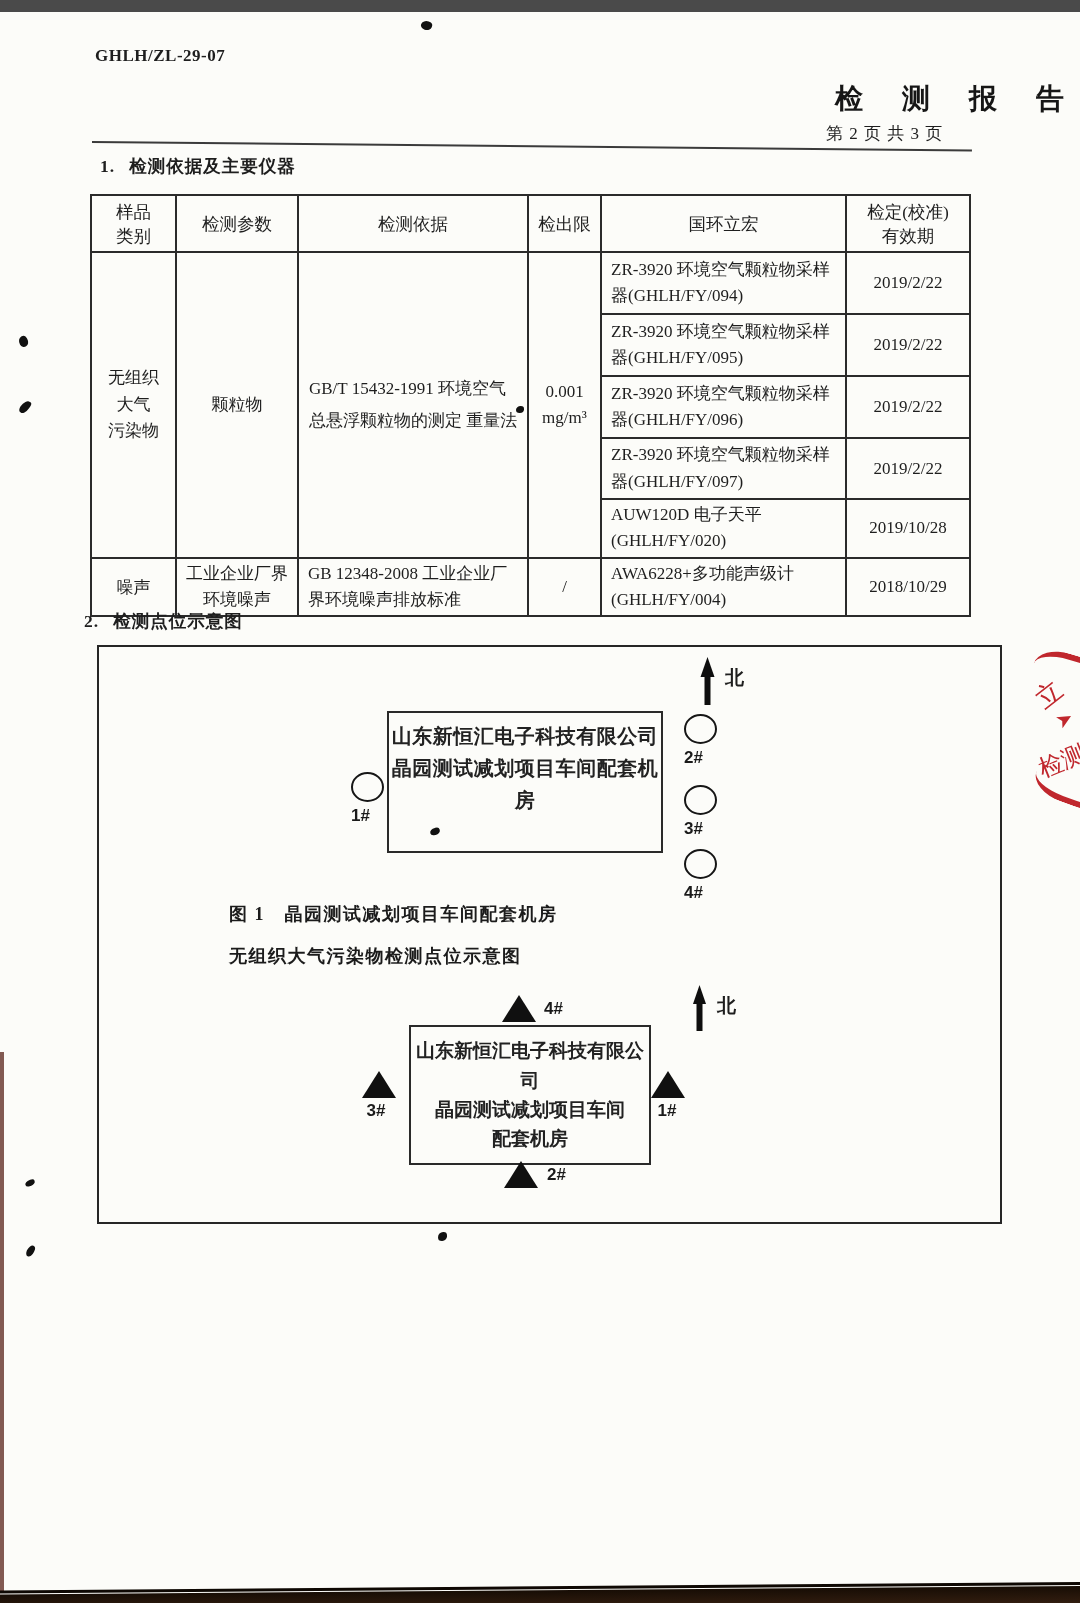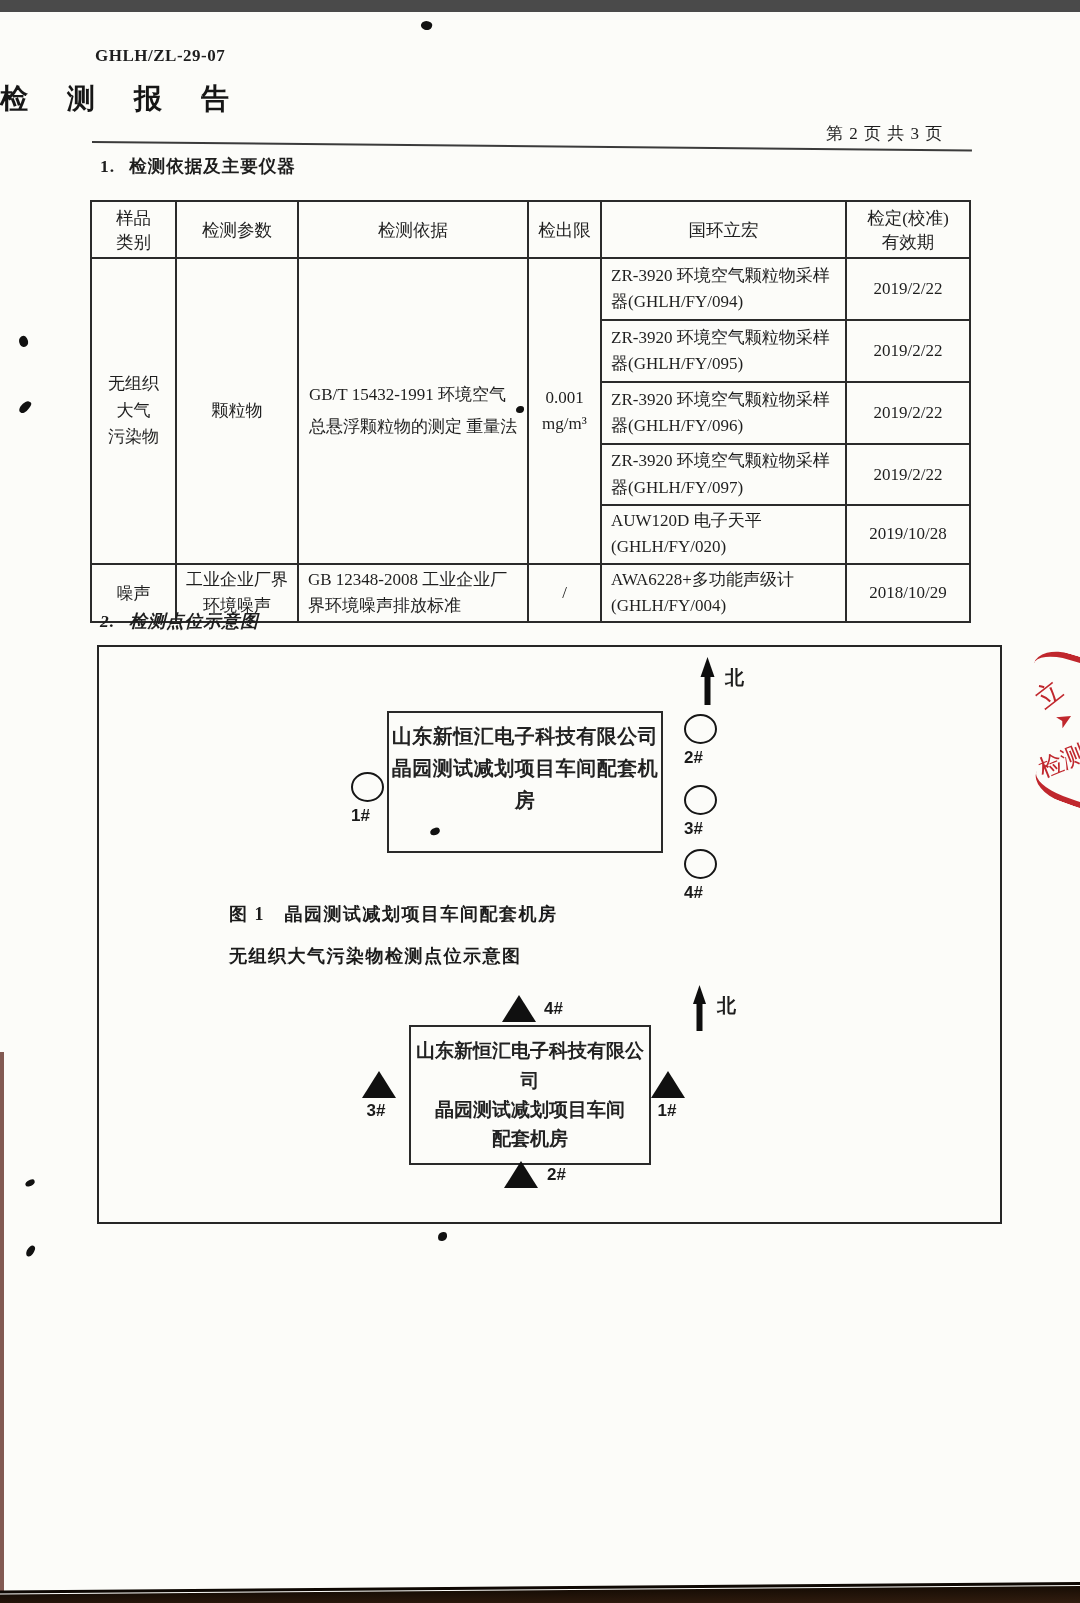--- a/index.html
+++ b/index.html
@@ -4,28 +4,28 @@
 <style>
   html,body{margin:0;padding:0;background:#4a4a4a;}
   #page{
     position:relative;width:1080px;height:1603px;margin:12px auto;
     background:#fcfcf9;overflow:hidden;
     font-family:"Liberation Serif","DejaVu Serif",serif;color:#1e1e1e;
   }
   .abs{position:absolute;}
   
   .form-code{left:95px;top:34px;font-size:17px;font-weight:bold;letter-spacing:.5px;}
-  .report-title{left:0;top:68px;width:1080px;text-align:left;font-size:28px;font-weight:bold;letter-spacing:16px;color:#161616;}
+  .report-title{left:0;top:68px;width:1080px;text-align:right;font-size:28px;font-weight:bold;letter-spacing:16px;color:#161616;}
   .doc-number{left:95px;top:103px;font-size:17px;border-bottom:2px solid #2e2e2e;padding-bottom:3px;}
   .page-indicator{left:826px;top:110px;font-size:17px;letter-spacing:1px;}
   .rule-long{left:92px;top:129px;width:880px;height:2px;background:#3b3b3b;transform:rotate(0.55deg);transform-origin:left center;}
   .sec-heading{font-size:17.5px;font-weight:bold;letter-spacing:1px;}
   .sec-heading .num{margin-right:14px;}
   
-  #tbl{left:90px;top:188px;width:879px;border-collapse:collapse;table-layout:fixed;position:absolute;padding-left:28px;}
+  #tbl{left:90px;top:182px;width:879px;border-collapse:collapse;table-layout:fixed;position:absolute;padding-left:28px;}
   #tbl td,#tbl th{border:2px solid #2b2b2b;font-weight:normal;font-size:17px;vertical-align:middle;padding:2px 6px;overflow:hidden;}
   #tbl th{font-size:17.5px;}
   .c-center{text-align:center;}
   .c-left{text-align:left;padding-left:9px !important;line-height:1.55;}
   .lh{line-height:1.55;}
   .basis-cell{line-height:1.9;padding:6px 8px 6px 10px !important;}
   
   .outer-box{left:97px;top:633px;width:901px;height:575px;border:2px solid #262626;}
   
   .bldg{border:2.5px solid #2a2a2a;background:#fcfcf9;
@@ -123,21 +123,21 @@
       <td class="c-center">噪声</td>
       <td class="c-center lh">工业企业厂界环境噪声</td>
       <td class="c-left">GB 12348-2008 工业企业厂界环境噪声排放标准</td>
       <td class="c-center">/</td>
       <td class="c-left">AWA6228+多功能声级计 (GHLH/FY/004)</td>
       <td class="c-center">2018/10/29</td>
     </tr>
   </tbody>
     </table>
 
-  <div class="abs sec-heading" style="left:100px;top:597px;font-style:italic;">
+  <div class="abs sec-heading" style="left:84px;top:597px;">
     <span class="num">2.</span><span>检测点位示意图</span>
   </div>
 
   <div class="abs outer-box">
 
     <div class="abs north" style="left:600px;top:10px;">
       <svg width="17" height="48">
         <polygon points="8.5,0 1.5,20 15.5,20" fill="#0e0e0e"></polygon>
         <rect x="5.5" y="16" width="6" height="32" fill="#0e0e0e"></rect>
       </svg>

